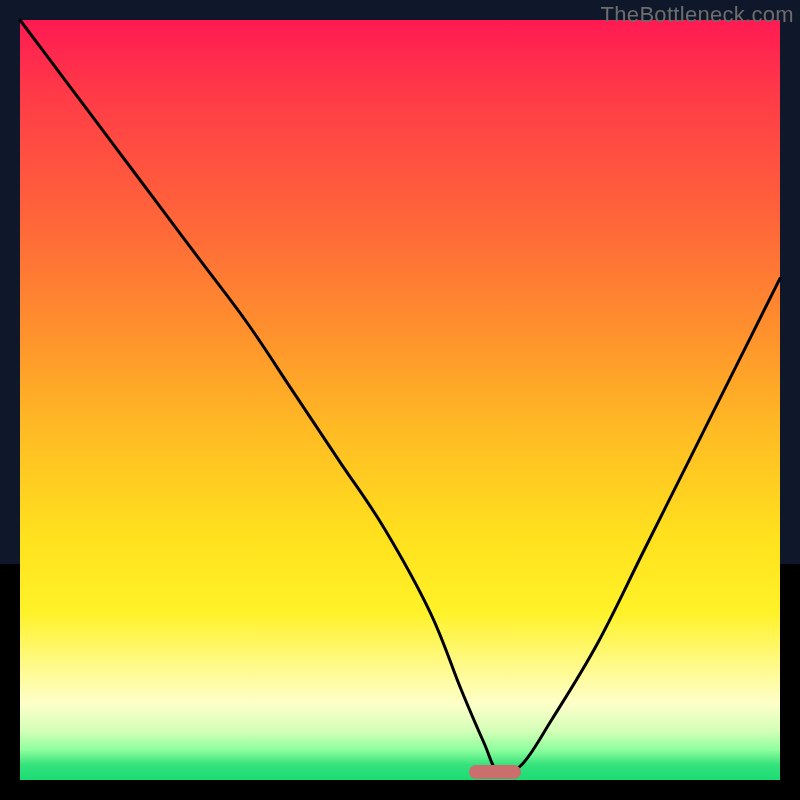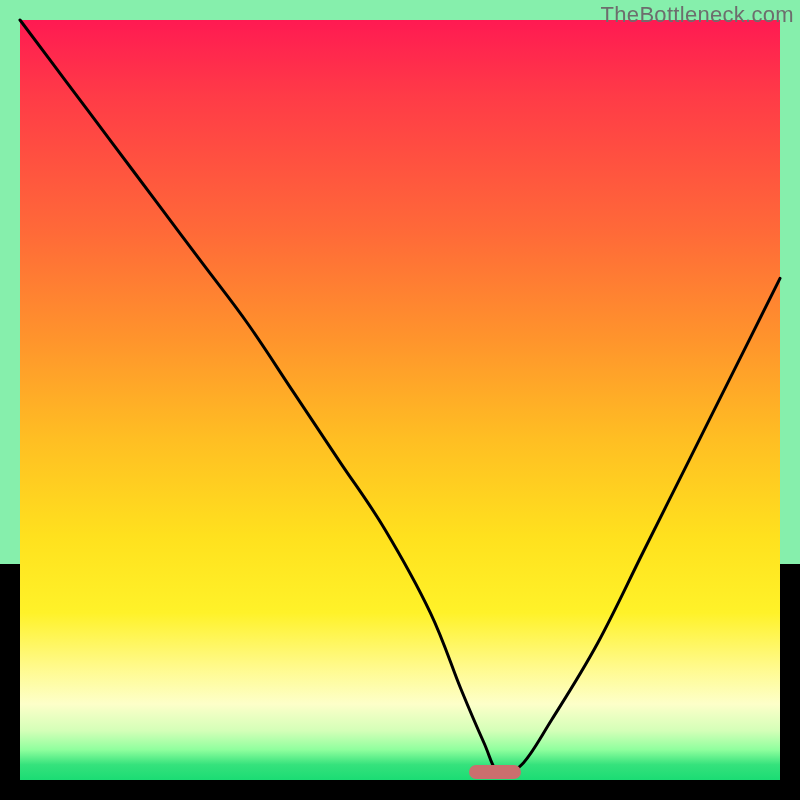--- a/index.html
+++ b/index.html
@@ -8,21 +8,21 @@
     width: 800px;
     height: 800px;
     overflow: hidden;
     background: #000;
     font-family: Arial, Helvetica, sans-serif;
   }
   .frame {
     position: relative;
     width: 800px;
     height: 564px;
-    background: #86efac;
+    background: #0f172a;
   }
   .plot-area {
     position: absolute;
     left: 20px;
     top: 20px;
     width: 760px;
     height: 760px;
     
     background: linear-gradient(
       to bottom,

